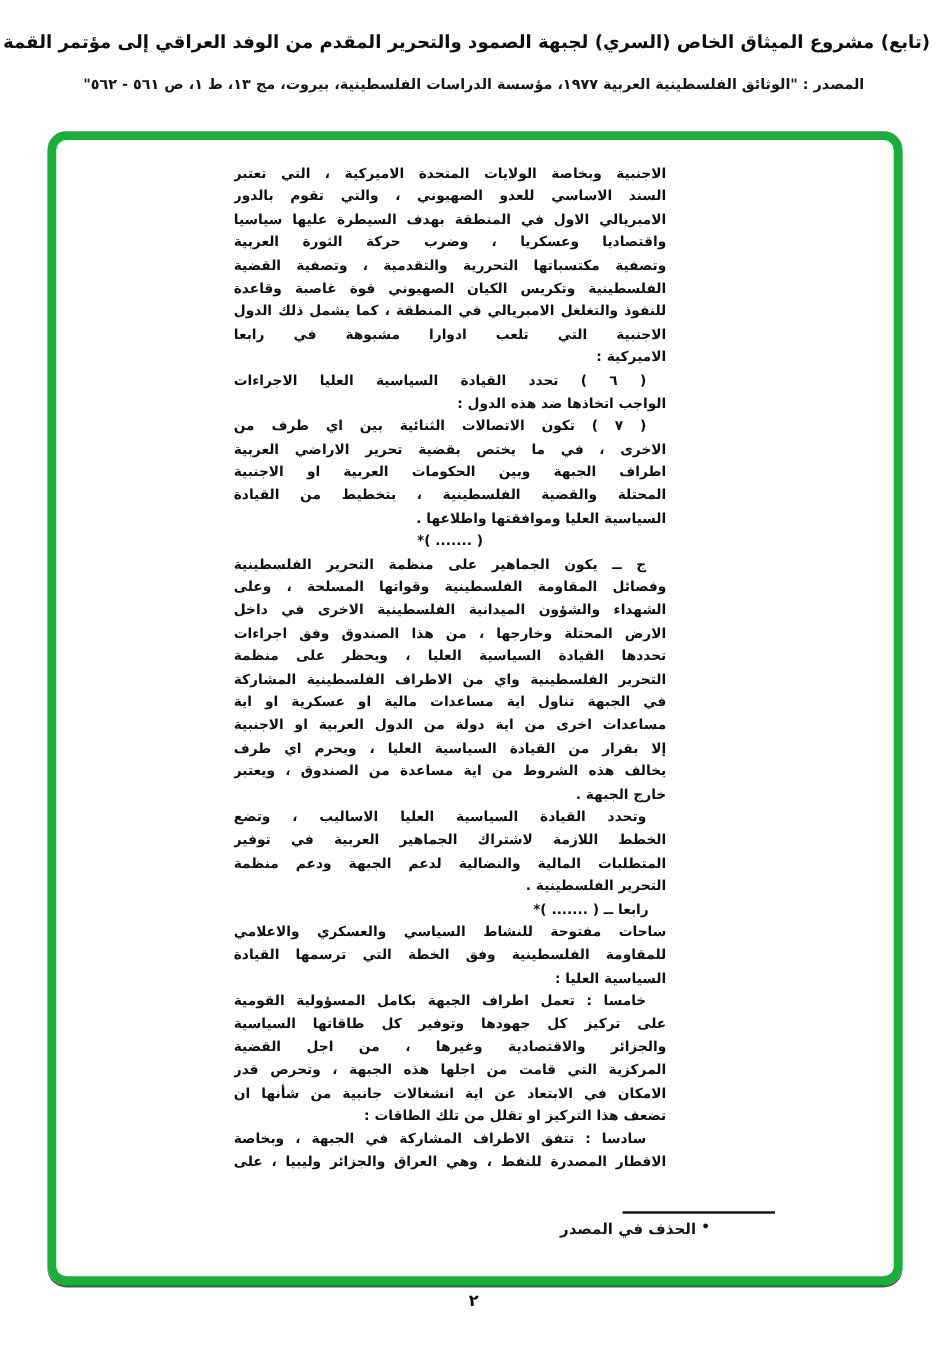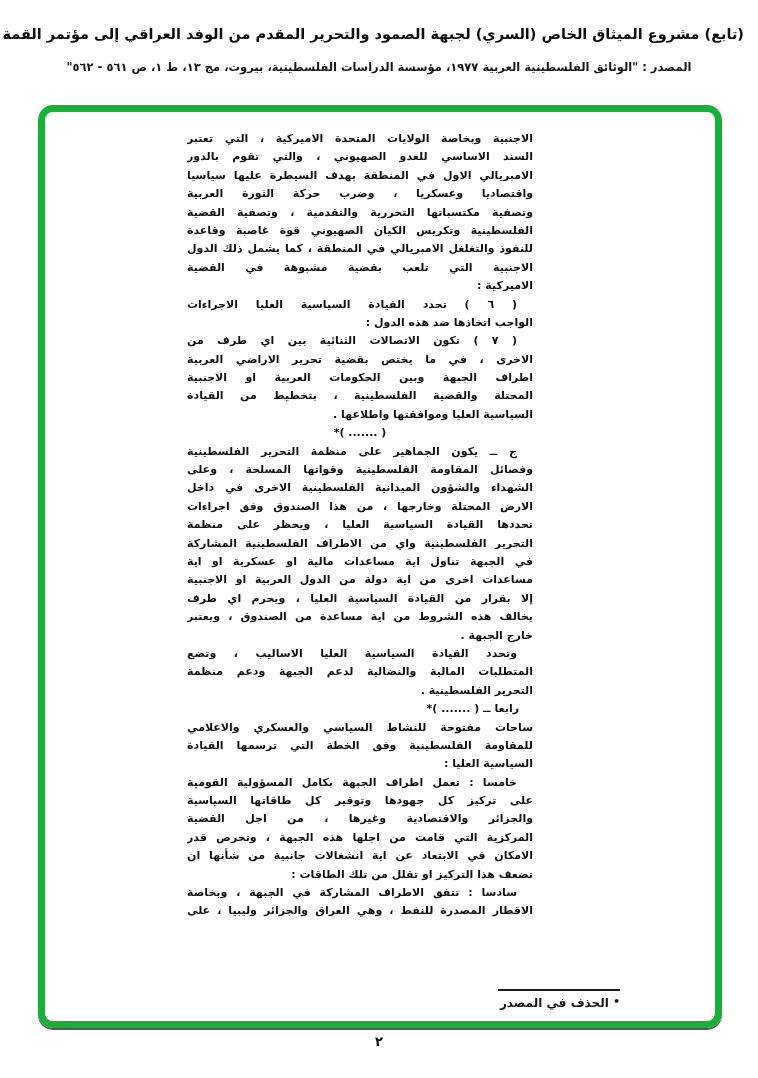--- a/index.html
+++ b/index.html
@@ -30,21 +30,21 @@
     color:#101010;
   }
   .line{height:18.4px;overflow:hidden;}
   .line.j{text-align:justify;text-align-last:justify;}
   .line.f{text-align:justify;text-align-last:justify;text-indent:16px;}
   .line.l{text-align:right;}
   .line.c{text-align:center;}
   .line.g{text-indent:14px;}
   .footnote{
     position:absolute;left:448px;top:969px;width:172px;
-    direction:rtl;text-align:right;margin-top:20px;
+    direction:rtl;text-align:left;
   }
   .footnote-rule{
     width:122px;border-top:2px solid #1a1a1a;margin-bottom:4px;
   }
   .footnote-text{
     font-size:12px;font-weight:bold;color:#151515;
   }
   .footnote-text .marker{font-size:11px;vertical-align:2px;}
   .page-number{
     position:absolute;top:1034px;left:0;right:0;
@@ -63,21 +63,21 @@
   <div class="green-frame" style="border-color: rgb(23, 177, 56);"></div>
 
   <div class="text-column" style="color: rgb(16, 16, 16);">
       <div class="line j">الاجنبية وبخاصة الولايات المتحدة الاميركية ، التي تعتبر</div>
       <div class="line j">السند الاساسي للعدو الصهيوني ، والتي تقوم بالدور</div>
       <div class="line j">الامبريالي الاول في المنطقة بهدف السيطرة عليها سياسيا</div>
       <div class="line j">واقتصاديا وعسكريا ، وضرب حركة الثورة العربية</div>
       <div class="line j">وتصفية مكتسباتها التحررية والتقدمية ، وتصفية القضية</div>
       <div class="line j">الفلسطينية وتكريس الكيان الصهيوني قوة غاصبة وقاعدة</div>
       <div class="line j">للنفوذ والتغلغل الامبريالي في المنطقة ، كما يشمل ذلك الدول</div>
-      <div class="line j">الاجنبية التي تلعب بقضية مشبوهة في القضية</div>
+      <div class="line j">الاجنبية التي تلعب ادوارا مشبوهة في رابعا</div>
       <div class="line l">الاميركية :</div>
       <div class="line f">( ٦ ) تحدد القيادة السياسية العليا الاجراءات</div>
       <div class="line l">الواجب اتخاذها ضد هذه الدول :</div>
       <div class="line f">( ٧ ) تكون الاتصالات الثنائية بين اي طرف من</div>
       <div class="line j">الاخرى ، في ما يختص بقضية تحرير الاراضي العربية</div>
       <div class="line j">اطراف الجبهة وبين الحكومات العربية او الاجنبية</div>
       <div class="line j">المحتلة والقضية الفلسطينية ، بتخطيط من القيادة</div>
       <div class="line l">السياسية العليا وموافقتها واطلاعها .</div>
       <div class="line c">⁦*( ....... )⁩</div>
       <div class="line f">ج ــ يكون الجماهير على منظمة التحرير الفلسطينية</div>
@@ -85,20 +85,21 @@
       <div class="line j">الشهداء والشؤون الميدانية الفلسطينية الاخرى في داخل</div>
       <div class="line j">الارض المحتلة وخارجها ، من هذا الصندوق وفق اجراءات</div>
       <div class="line j">تحددها القيادة السياسية العليا ، ويحظر على منظمة</div>
       <div class="line j">التحرير الفلسطينية واي من الاطراف الفلسطينية المشاركة</div>
       <div class="line j">في الجبهة تناول اية مساعدات مالية او عسكرية او اية</div>
       <div class="line j">مساعدات اخرى من اية دولة من الدول العربية او الاجنبية</div>
       <div class="line j">إلا بقرار من القيادة السياسية العليا ، ويحرم اي طرف</div>
       <div class="line j">يخالف هذه الشروط من اية مساعدة من الصندوق ، ويعتبر</div>
       <div class="line l">خارج الجبهة .</div>
       <div class="line f">وتحدد القيادة السياسية العليا الاساليب ، وتضع</div>
+      <div class="line j">الخطط اللازمة لاشتراك الجماهير العربية في توفير</div>
       <div class="line j">المتطلبات المالية والنضالية لدعم الجبهة ودعم منظمة</div>
       <div class="line l">التحرير الفلسطينية .</div>
       <div class="line g">رابعا ــ ⁦*( ....... )⁩</div>
       <div class="line j">ساحات مفتوحة للنشاط السياسي والعسكري والاعلامي</div>
       <div class="line j">للمقاومة الفلسطينية وفق الخطة التي ترسمها القيادة</div>
       <div class="line l">السياسية العليا :</div>
       <div class="line f">خامسا : تعمل اطراف الجبهة بكامل المسؤولية القومية</div>
       <div class="line j">على تركيز كل جهودها وتوفير كل طاقاتها السياسية</div>
       <div class="line j">والجزائر والاقتصادية وغيرها ، من اجل القضية</div>
       <div class="line j">المركزية التي قامت من اجلها هذه الجبهة ، وتحرص قدر</div>

